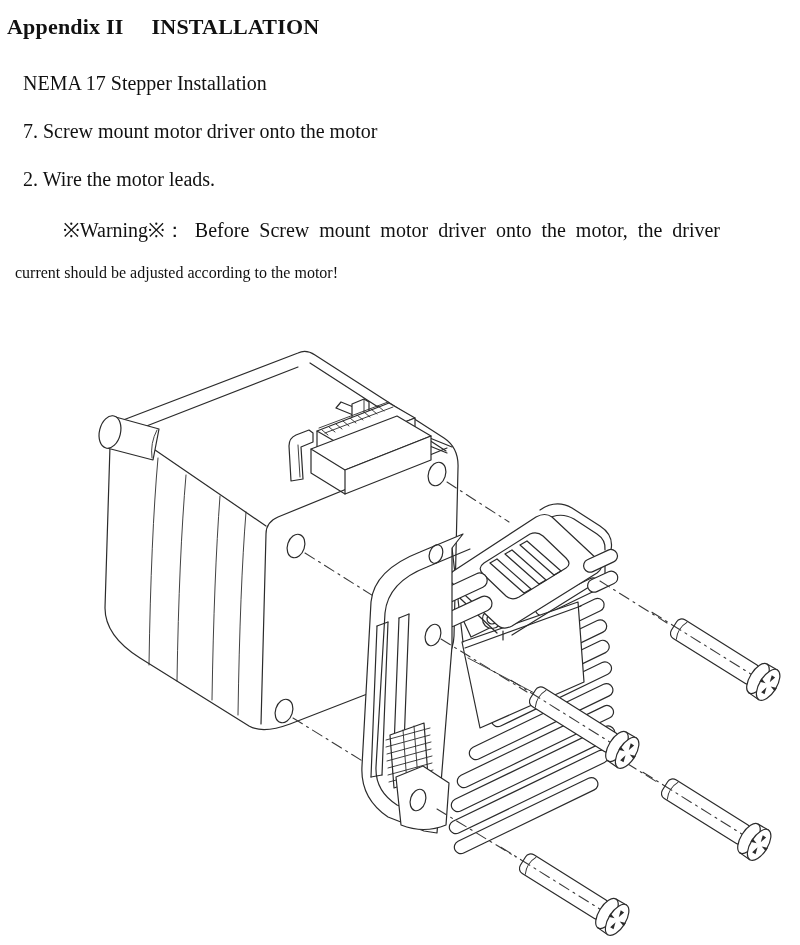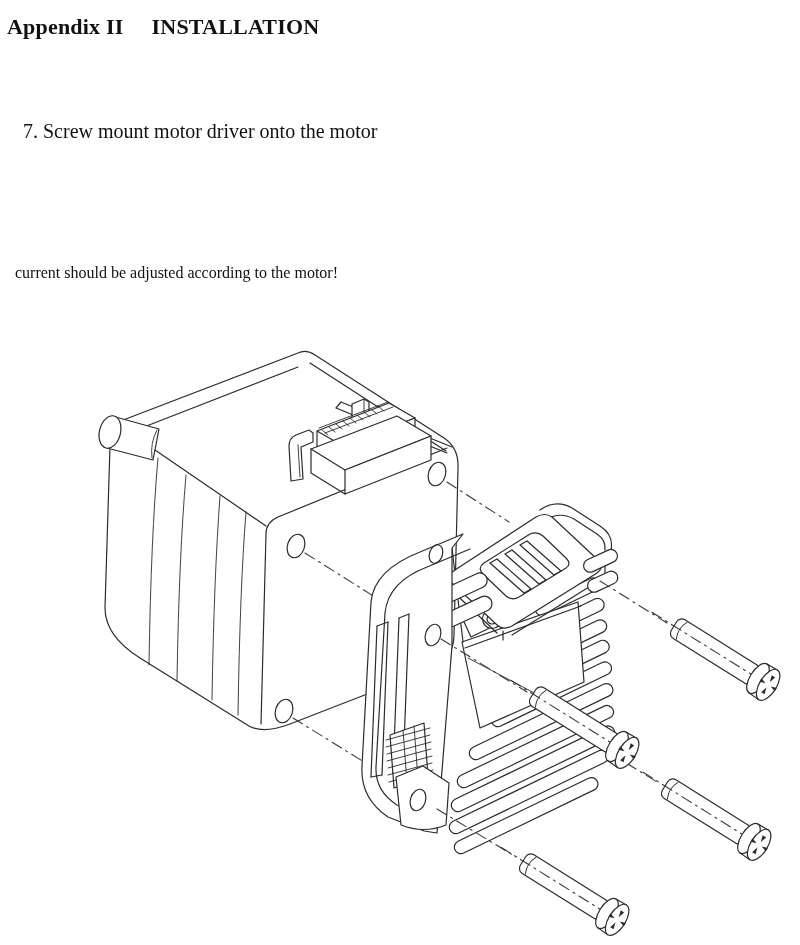--- a/index.html
+++ b/index.html
@@ -22,21 +22,24 @@
   .dark{fill:#2b2b2b;stroke:none;}
 </style>
 </head>
 <body>
 
 <div id="page">
 
   <div class="t-line" id="doc-title">
     <span>Appendix II</span><span class="gap"></span><span>INSTALLATION</span>
   </div>
+  <div class="t-line" id="subtitle">NEMA 17 Stepper Installation</div>
   <div class="t-line" id="step1">7. Screw mount motor driver onto the motor</div>
+  <div class="t-line" id="step2">2. Wire the motor leads.</div>
+  <div class="t-line" id="warn1">※Warning※：  Before Screw mount motor driver onto the motor, the driver</div>
   <div class="t-line" id="warn2">current should be adjusted according to the motor!</div>
 
   <div id="figure-wrap">
   <svg width="800" height="615" viewBox="0 0 800 615">
 
     <g>
 
       <path class="lnw" d="M118,86 L298,17 Q306,13 315,19 L444,102 Q459,112 458,132
         L454,300 Q453,325 429,334 L290,388 Q263,398 249,390 L140,322 Q105,300 105,272
         L110,110 Q111,88 118,86 Z"></path>

